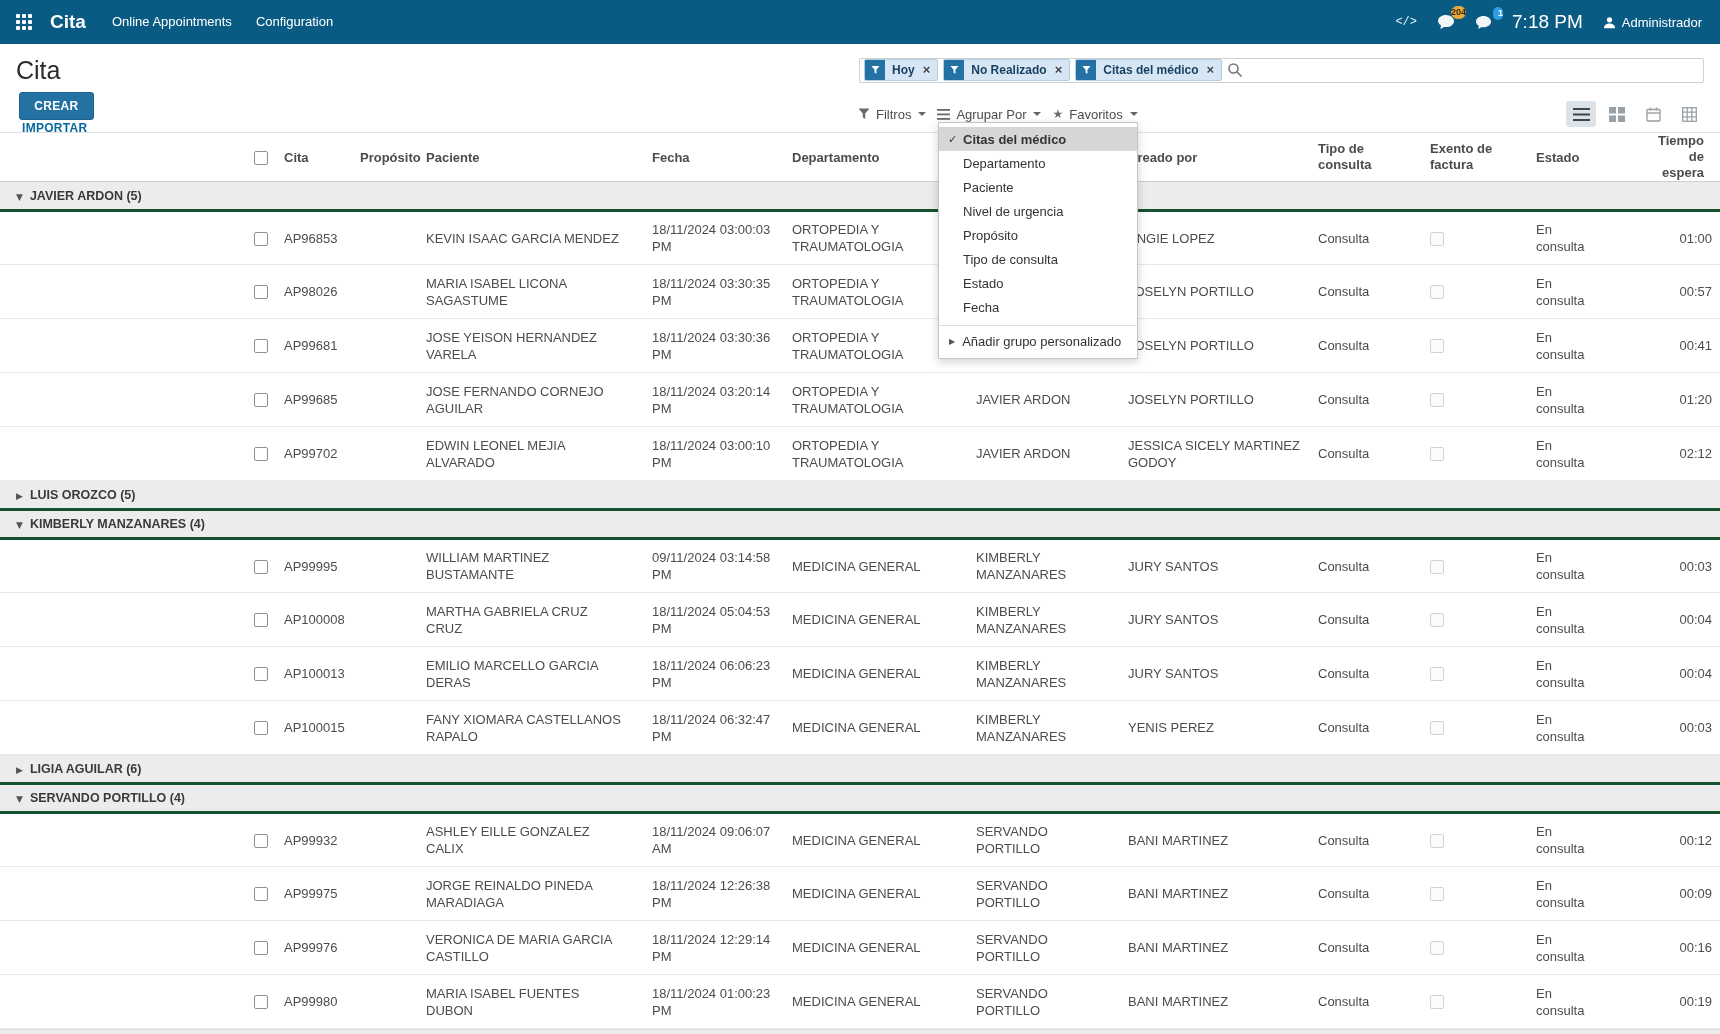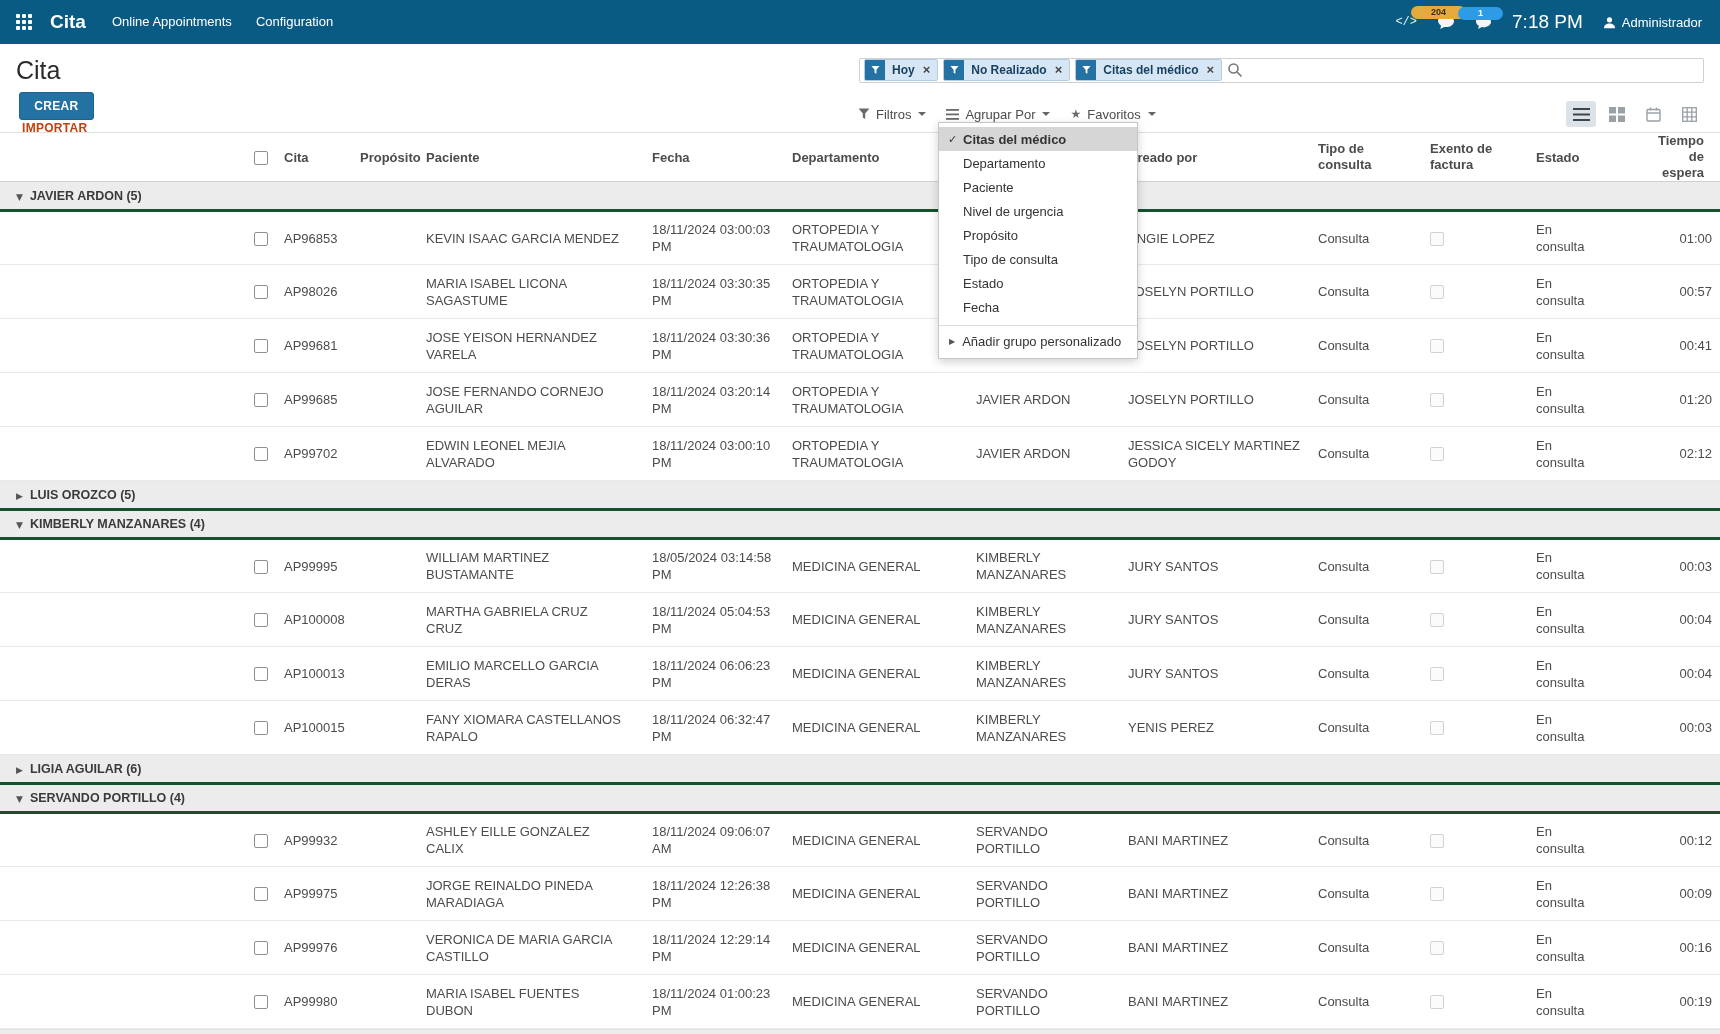--- a/index.html
+++ b/index.html
@@ -13,21 +13,21 @@
   .tb-left{display:flex;align-items:center;gap:14px;height:100%;}
   .apps{display:grid;grid-template-columns:repeat(3,4px);grid-gap:2px;cursor:pointer;padding:4px;}
   .apps i{width:4px;height:4px;background:#fff;border-radius:1px;display:block;}
   .brand{font-size:19px;font-weight:bold;cursor:pointer;}
   .topnav{display:flex;height:100%;}
   .nav-item{font-size:13px;padding:0 12px;line-height:44px;cursor:pointer;white-space:nowrap;}
   .tb-right{display:flex;align-items:center;gap:20px;}
   .code-ic{font-family:"Liberation Mono","DejaVu Sans Mono",monospace;font-size:12px;opacity:.9;cursor:pointer;}
   .tb-ic{position:relative;display:inline-flex;cursor:pointer;}
   .badge{position:absolute;top:-8px;right:-11px;font-size:9px;font-weight:bold;border-radius:8px;
-         padding:2px 20px;line-height:9px;min-width:10px;text-align:right;}
+         padding:2px 0;line-height:9px;min-width:10px;text-align:right;}
   .badge-y{background:#e6a93e;color:#3c2d12;}
   .badge-b{background:#2e9be6;color:#fff;}
   .tb-time{font-size:19px;white-space:nowrap;}
   .tb-user{display:flex;align-items:center;gap:6px;font-size:13px;cursor:pointer;white-space:nowrap;}
 
   
   .page-head{height:52px;display:flex;align-items:center;justify-content:space-between;padding:0 16px;}
   h1{font-size:25px;font-weight:normal;color:#2b2b2b;margin:0;}
   .searchbar{width:845px;height:25px;border:1px solid #d0d0d0;border-radius:2px;background:#fff;
              display:flex;align-items:center;padding:0 8px 0 4px;gap:5px;}
@@ -40,23 +40,23 @@
   .search-input{flex:1;border:none;outline:none;font-size:13px;color:#333;min-width:50px;background:transparent;}
   .search-input::placeholder{color:#b4b4b4;}
   .mag{display:inline-flex;cursor:pointer;}
 
   
   .control-row{height:36px;display:flex;align-items:center;padding:0 16px;position:relative;}
   .left-actions{display:flex;align-items:flex-end;gap:0;flex-direction:column;}
   .btn-create{background:#2471a3;color:#fff;border:1px solid #1d618d;border-radius:3px;
               font-size:12px;font-weight:bold;padding:6px 14px;cursor:pointer;letter-spacing:.3px;
               font-family:inherit;}
-  .btn-import{background:none;border:none;color:#c2410c;font-size:12px;font-weight:bold;
+  .btn-import{background:none;border:none;color:#0369a1;font-size:12px;font-weight:bold;
               cursor:pointer;letter-spacing:.3px;font-family:inherit;}
-  .mid-controls{position:absolute;left:858px;display:flex;gap:20px;align-items:center;}
+  .mid-controls{position:absolute;left:858px;display:flex;gap:11px;align-items:center;}
   .ctrl{display:inline-flex;align-items:center;gap:6px;font-size:13px;color:#4c4c4c;cursor:pointer;white-space:nowrap;}
   .dcaret{width:0;height:0;border-left:4px solid transparent;border-right:4px solid transparent;
           border-top:4px solid #666;display:inline-block;margin-left:1px;}
   .star{font-family:"DejaVu Sans",sans-serif;color:#6b6b6b;font-size:12px;}
   .view-switcher{margin-left:auto;display:flex;gap:6px;align-items:center;}
   .vbtn{width:30px;height:26px;display:inline-flex;align-items:center;justify-content:center;
         border-radius:3px;cursor:pointer;color:#99a0a6;}
   .vbtn.active{background:#dce3e8;color:#3e464c;}
 
   
@@ -360,21 +360,21 @@
       </tr>
       <tr class="group-row">
         <td colspan="13"><span class="caret">▼</span><span class="group-label">KIMBERLY MANZANARES (4)</span></td>
       </tr>
       <tr class="data-row">
         <td class="c-gutter"></td>
         <td class="c-check"><span class="cb"></span></td>
         <td>AP99995</td>
         <td></td>
         <td><span class="wrap w-pac">WILLIAM MARTINEZ BUSTAMANTE</span></td>
-        <td><span class="wrap w-fec">18/05/2024 03:14:58 PM</span></td>
+        <td><span class="wrap w-fec">09/11/2024 03:14:58 PM</span></td>
         <td><span class="wrap w-dep">MEDICINA GENERAL</span></td>
         <td><span class="wrap w-med">KIMBERLY MANZANARES</span></td>
         <td><span class="wrap w-cre">JURY SANTOS</span></td>
         <td>Consulta</td>
         <td><span class="cb cb-dis"></span></td>
         <td><span class="wrap w-est">En consulta</span></td>
         <td class="c-esp">00:03</td>
       </tr>
       <tr class="data-row">
         <td class="c-gutter"></td>

